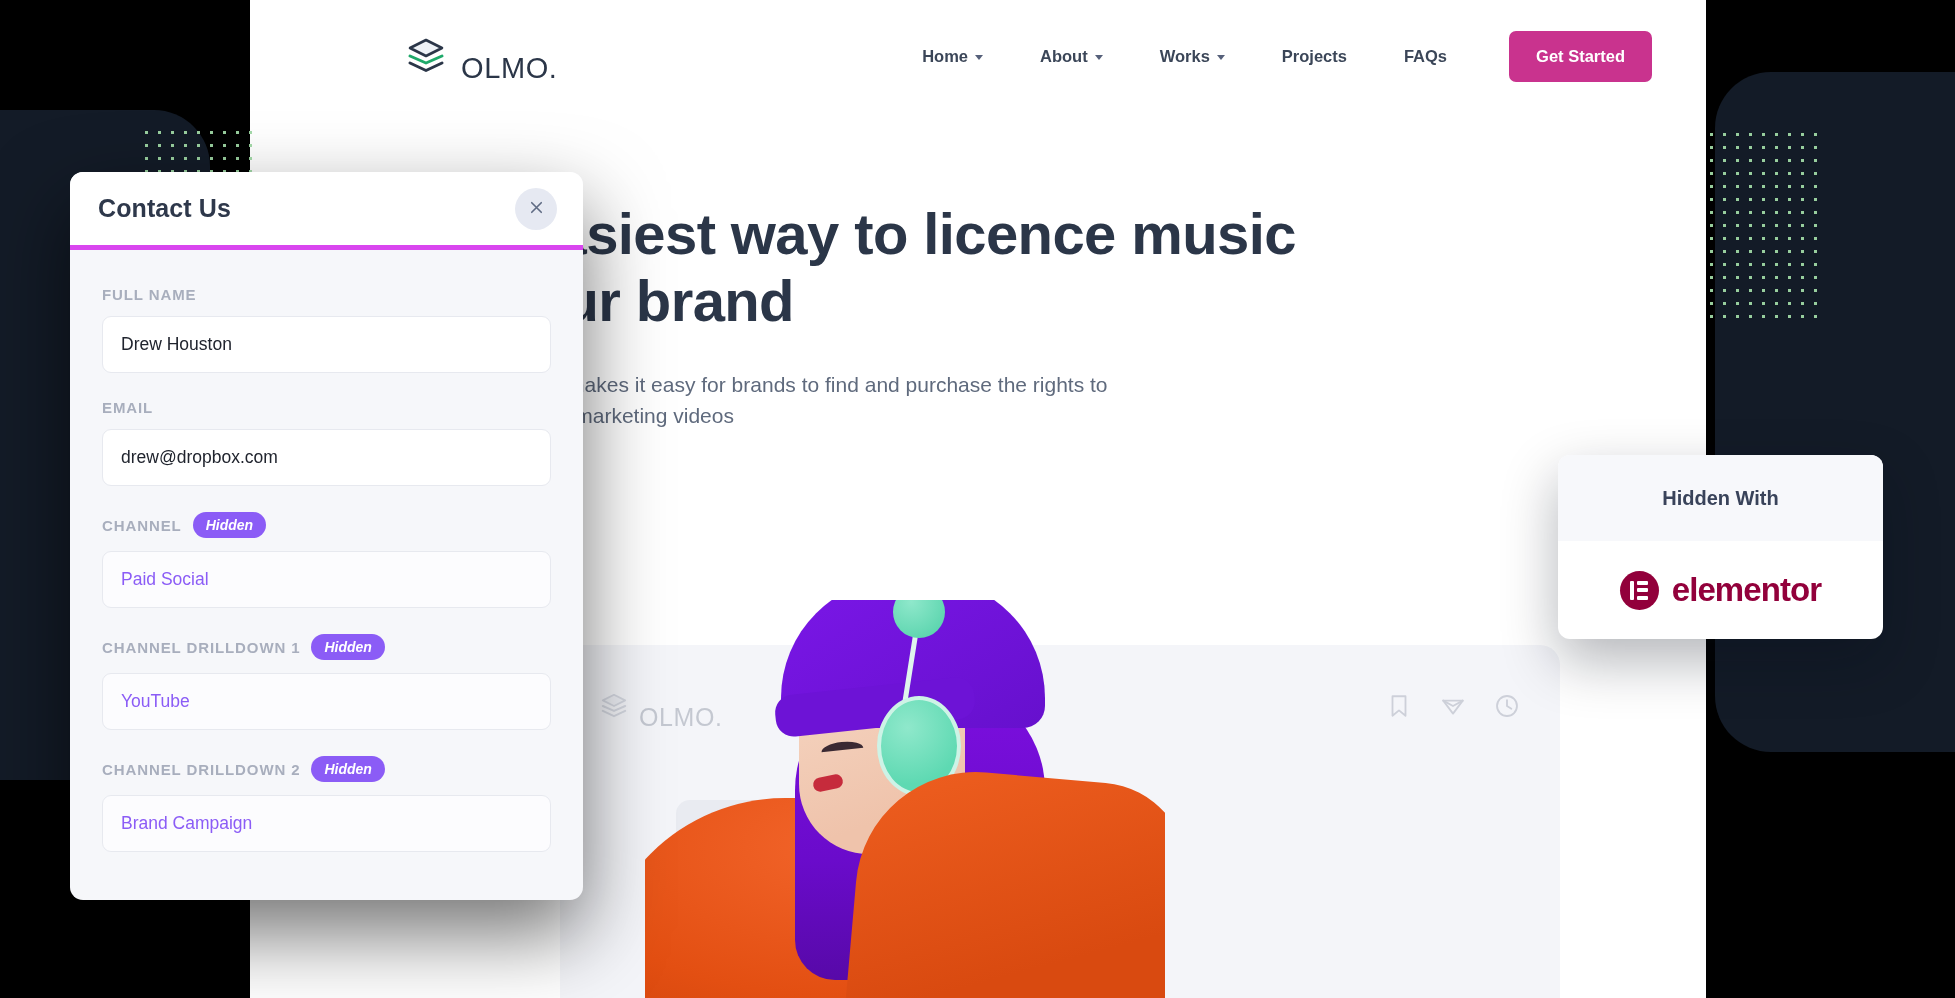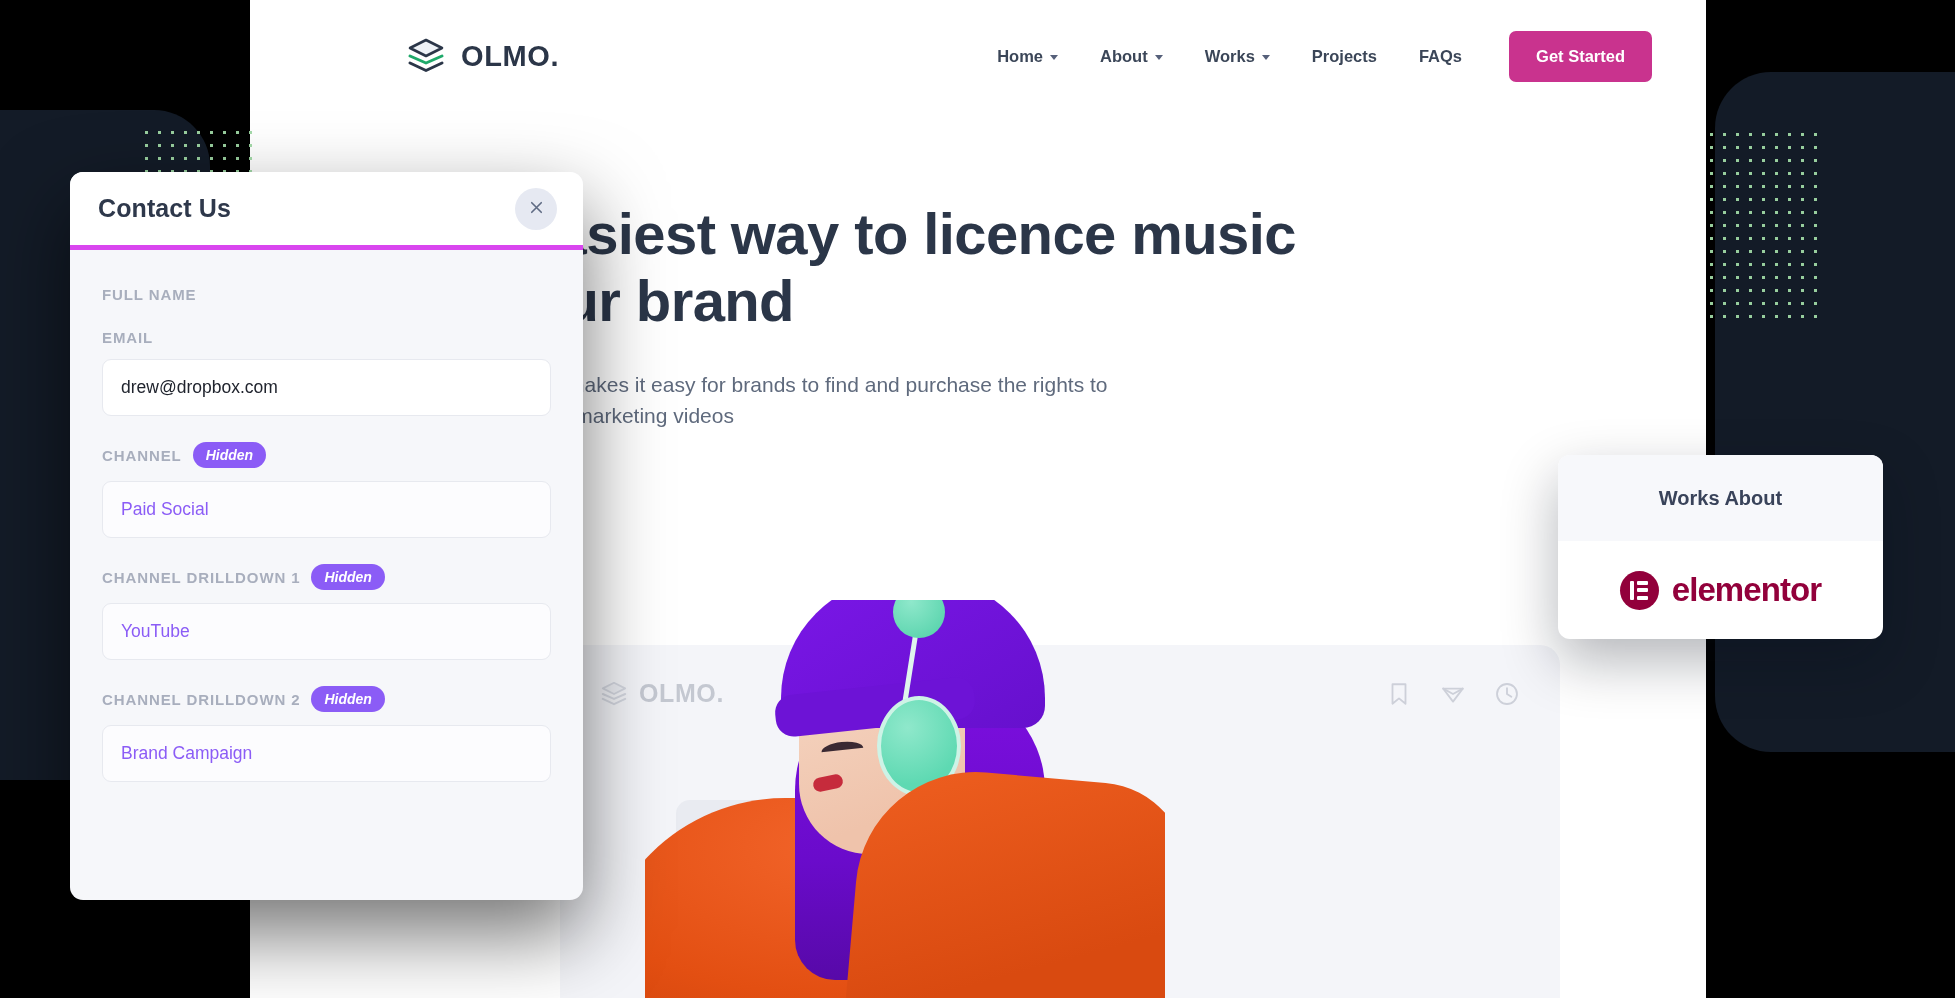--- a/index.html
+++ b/index.html
@@ -62,26 +62,27 @@
     position: absolute;
     left: 250px; top: 0;
     width: 1456px; height: 112px;
     display: flex; align-items: center;
     padding: 0 54px 0 156px;
     z-index: 14;
   }
   .brand { display: flex; align-items: center; gap: 15px; }
   .brand-mark { width: 40px; height: 40px; flex: 0 0 40px; }
   .brand-text {
-    font-size: 29px; font-weight: 700; letter-spacing: 0.6px;
+    font-size: 29px; font-weight: 400; letter-spacing: 0.6px;
     color: #2b3648;
+    margin-top: 24px;
   }
   .nav-links {
     margin-left: auto;
-    display: flex; align-items: center; gap: 0;
+    display: flex; align-items: center; gap: 15px;
   }
   .nav-link {
     display: flex; align-items: center; gap: 7px;
     font-size: 16.5px; font-weight: 700; color: #3b4658;
     padding: 10px 21px; white-space: nowrap; cursor: pointer;
   }
   .caret {
     width: 0; height: 0;
     border-left: 4.5px solid transparent;
     border-right: 4.5px solid transparent;
@@ -419,21 +420,21 @@
     <div class="ph ph-beanie"></div>
     <div class="ph ph-beanie-brim"></div>
     <div class="ph ph-band"></div>
     <div class="ph ph-cup"></div>
     <div class="ph ph-pom"></div>
     <div class="ph ph-cord"></div>
     <div class="ph ph-jacket2"></div>
   </div>
 
   <div class="works-card">
-    <div class="works-head">Works About</div>
+    <div class="works-head">Hidden With</div>
     <div class="works-body">
       <span class="elementor-badge">
         <span class="el-glyph">
           <span class="el-bar"></span>
           <span class="el-stack">
               <span></span>
               <span></span>
               <span></span>
             </span>
         </span>
@@ -453,20 +454,21 @@
         </span>
       </button>
     </div>
 
     <div class="modal-body">
 
       <div class="field">
         <div class="field-label-row">
           <span class="field-label">FULL NAME</span>
         </div>
+        <input class="field-input" type="text" value="Drew Houston" style="">
       </div>
 
       <div class="field">
         <div class="field-label-row">
           <span class="field-label">EMAIL</span>
         </div>
         <input class="field-input" type="text" value="drew@dropbox.com" style="">
       </div>
 
       <div class="field">

